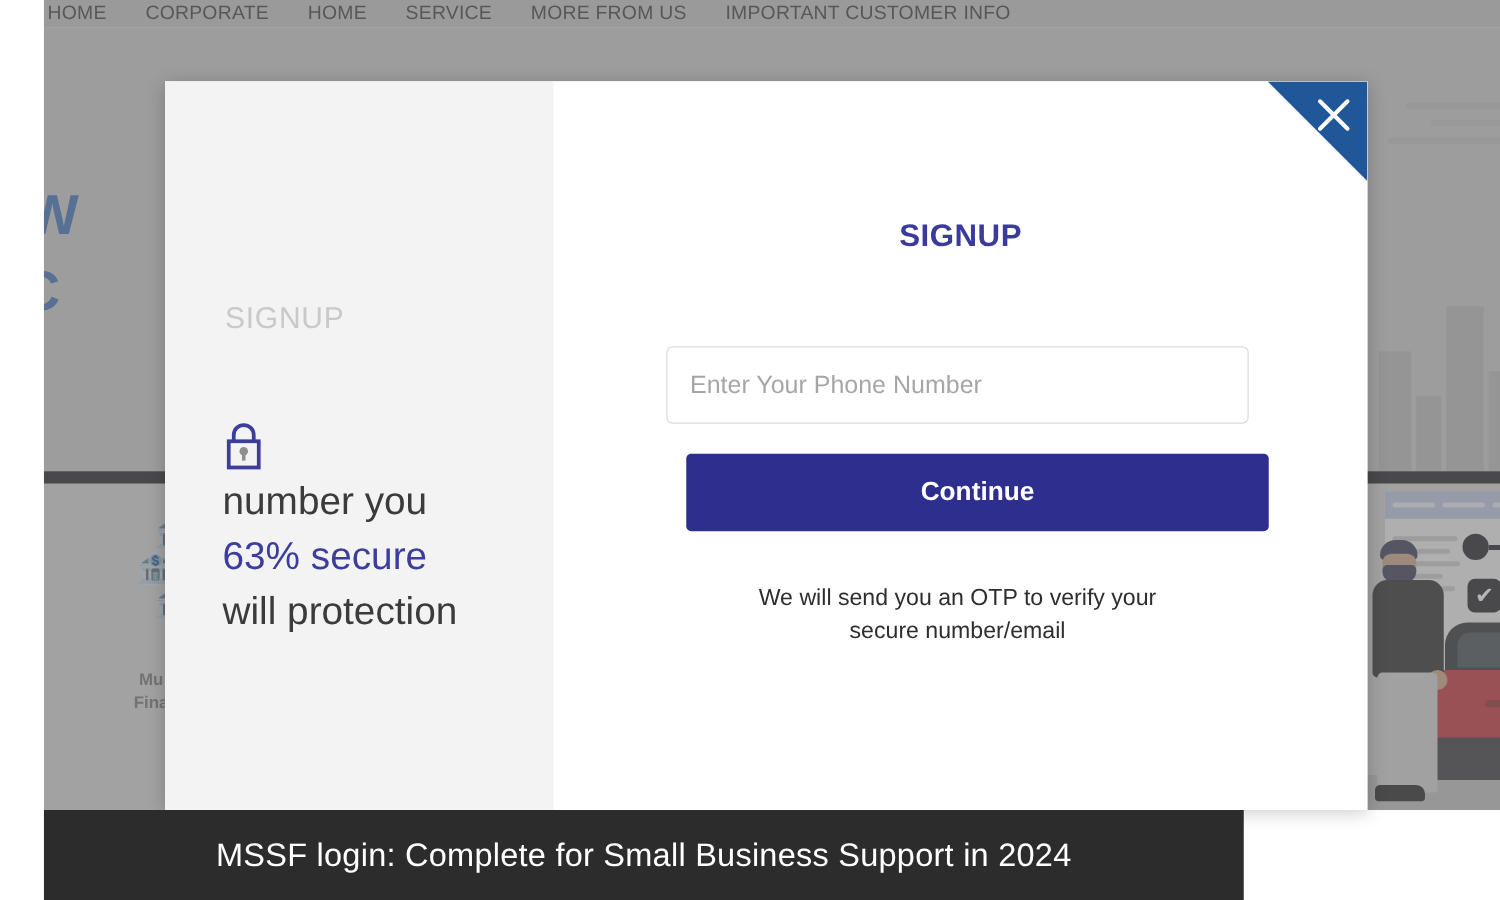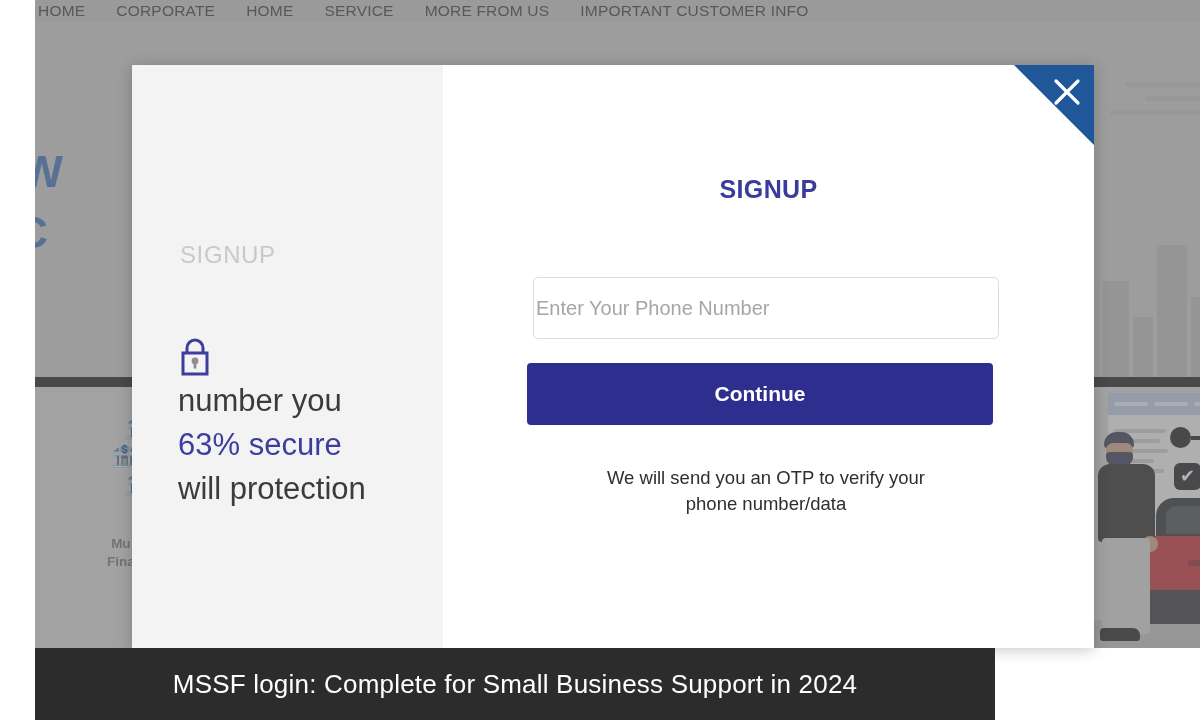--- a/index.html
+++ b/index.html
@@ -381,28 +381,28 @@
     position: absolute;
     left: 90px; top: 212px;
     width: 466px;
     height: 62px;
     border: 1px solid #dcdcdc;
     border-radius: 5px;
     background: #ffffff;
     font-family: "Liberation Sans", sans-serif;
     font-size: 20px;
     color: #3b3b3d;
-    padding: 0 2px;
+    padding: 0 18px;
     outline: none;
   }
   #phone-input::placeholder { color: #a6a6a6; }
 
   #continue-btn {
     position: absolute;
-    left: 84px; top: 298px;
+    left: 106px; top: 298px;
     width: 466px;
     height: 62px;
     background: #2e2e8f;
     border: none;
     border-radius: 4px;
     color: #ffffff;
     font-family: "Liberation Sans", sans-serif;
     font-size: 21px;
     font-weight: bold;
     cursor: pointer;
@@ -578,21 +578,21 @@
       <div id="tab-signup">SIGNUP</div>
       <div id="tab-divider"></div>
       <div id="tab-underline"></div>
 
       <input id="phone-input" type="text" placeholder="Enter Your Phone Number" style="">
 
       <button id="continue-btn">Continue</button>
 
       <div id="otp-note">
         <div>We will send you an OTP to verify your</div>
-        <div>phone number/data</div>
+        <div>secure number/email</div>
       </div>
     </div>
 
     <div id="close-ribbon"></div>
     <span id="close-x">
       <svg width="34" height="34" viewBox="0 0 34 34" xmlns="http://www.w3.org/2000/svg">
         <path d="M6 6 L28 28 M28 6 L6 28" stroke="#ffffff" stroke-width="3.2" stroke-linecap="round"></path>
       </svg>
     </span>
   </div>

